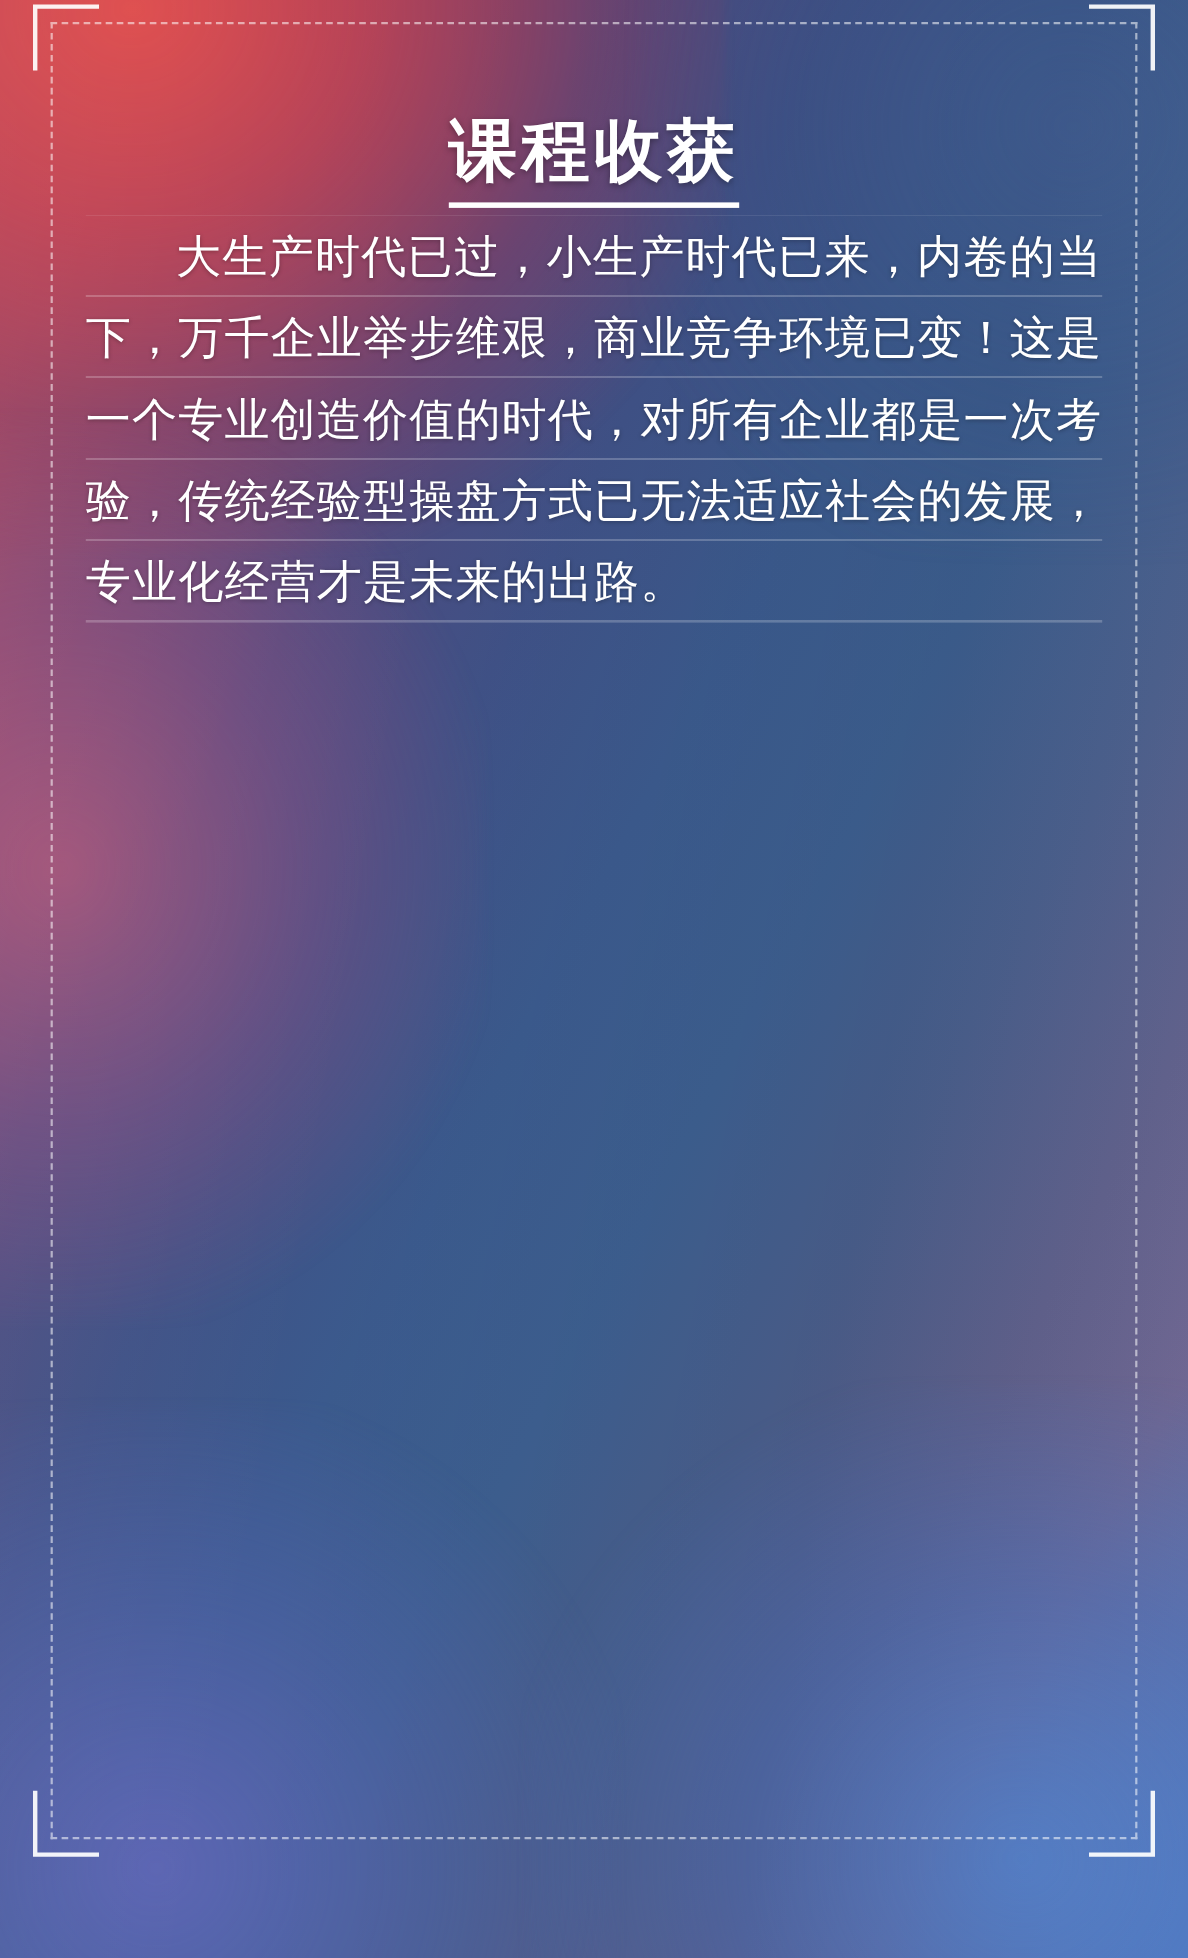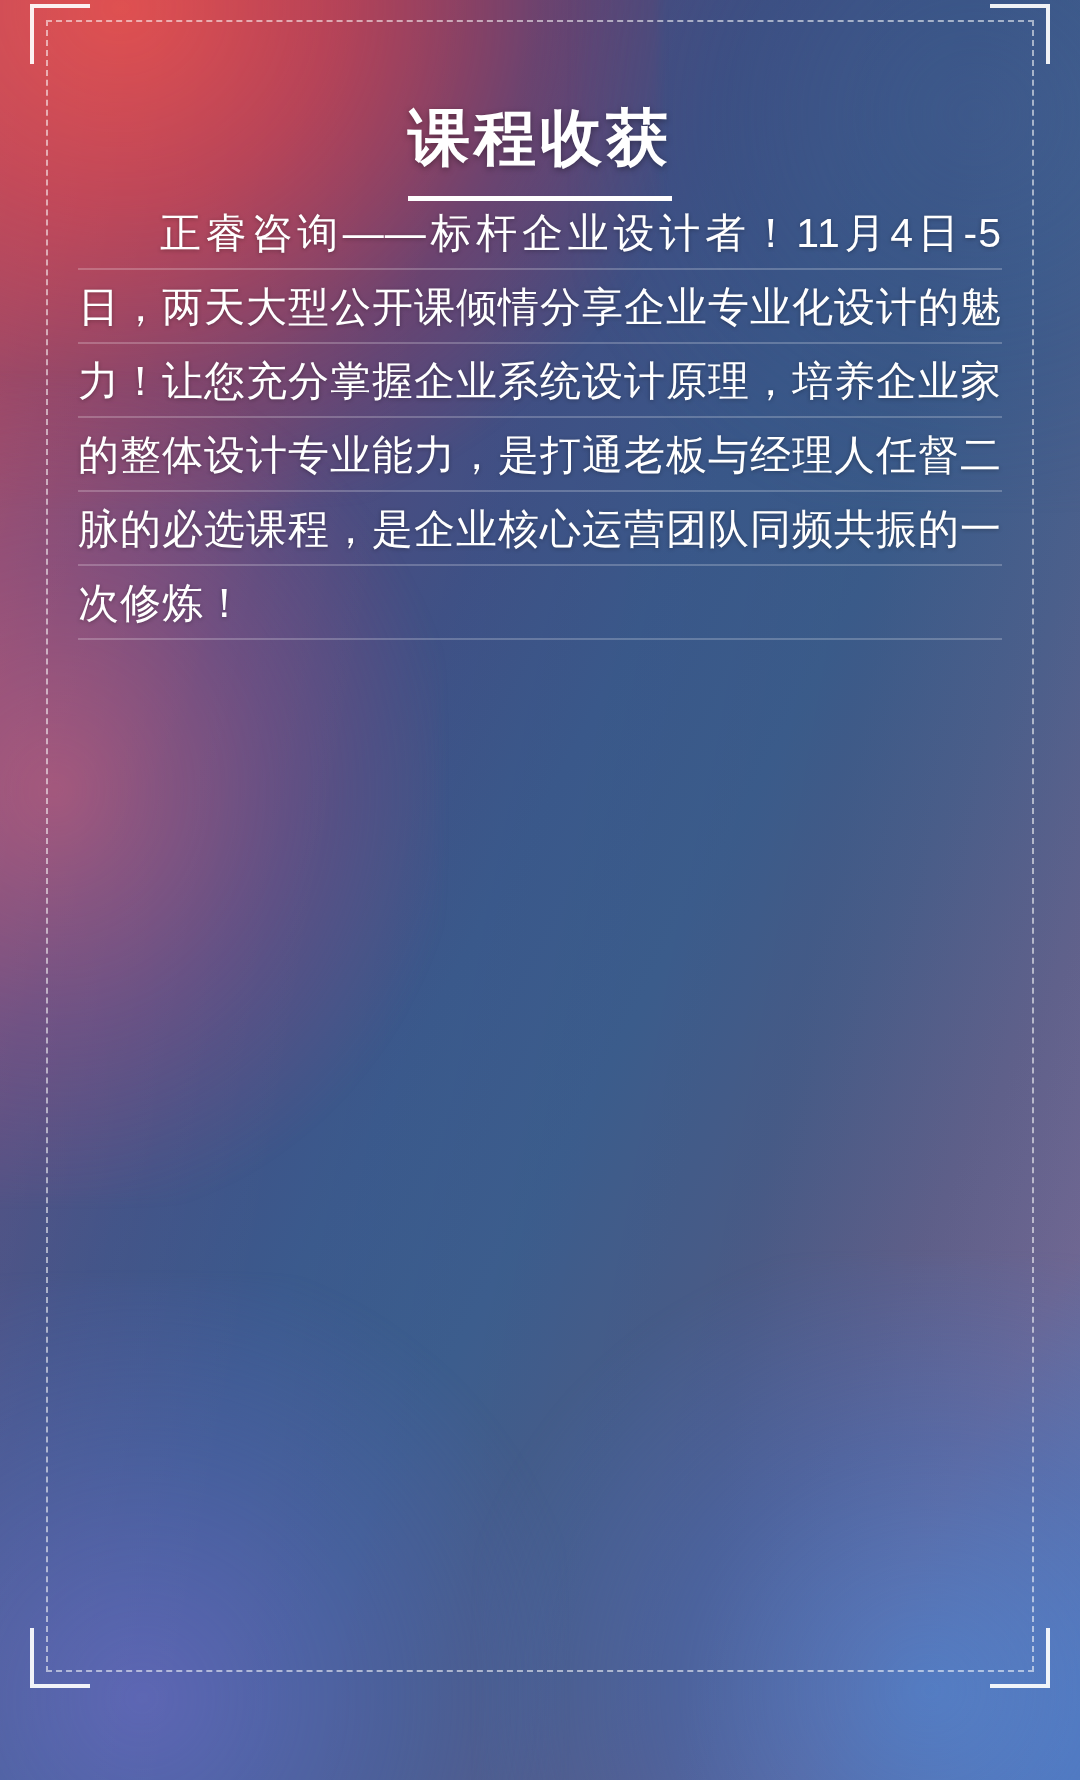--- a/index.html
+++ b/index.html
@@ -120,21 +120,21 @@
     left: 0; right: 0;
     top: 62px;
     text-align: center;
   }
   .title {
     display: inline-block;
     font-size: 62px;
     font-weight: bold;
     color: #ffffff;
     letter-spacing: 4px;
-    padding-bottom: 24px;
+    padding-bottom: 12px;
     border-bottom: 5px solid #ffffff;
     text-shadow: 0 2px 6px rgba(0,0,0,0.35);
     line-height: 1.1;
   }
 
   
   .body-block {
     position: absolute;
     left: 78px;
     right: 78px;
@@ -179,16 +179,16 @@
     <span class="corner tr"></span>
     <span class="corner bl"></span>
     <span class="corner br"></span>
   </div>
 
   <div class="title-wrap">
     <h1 class="title">课程收获</h1>
   </div>
 
   <div class="body-block">
-    <p class="para">正睿咨询——标杆企业设计者！11月4日-5日，两天大型公开课倾情分享企业专业化设计的魅力！让您充分掌握企业系统设计原理，培养企业家的整体设计专业能力，是打通老板与经理人任督二脉的必选课程，是企业核心运营团队同频共振的一次修炼！</p>
+    <p class="para">大生产时代已过，小生产时代已来，内卷的当下，万千企业举步维艰，商业竞争环境已变！这是一个专业创造价值的时代，对所有企业都是一次考验，传统经验型操盘方式已无法适应社会的发展，专业化经营才是未来的出路。</p>
   </div>
 
 </div>
 
 </body></html>

